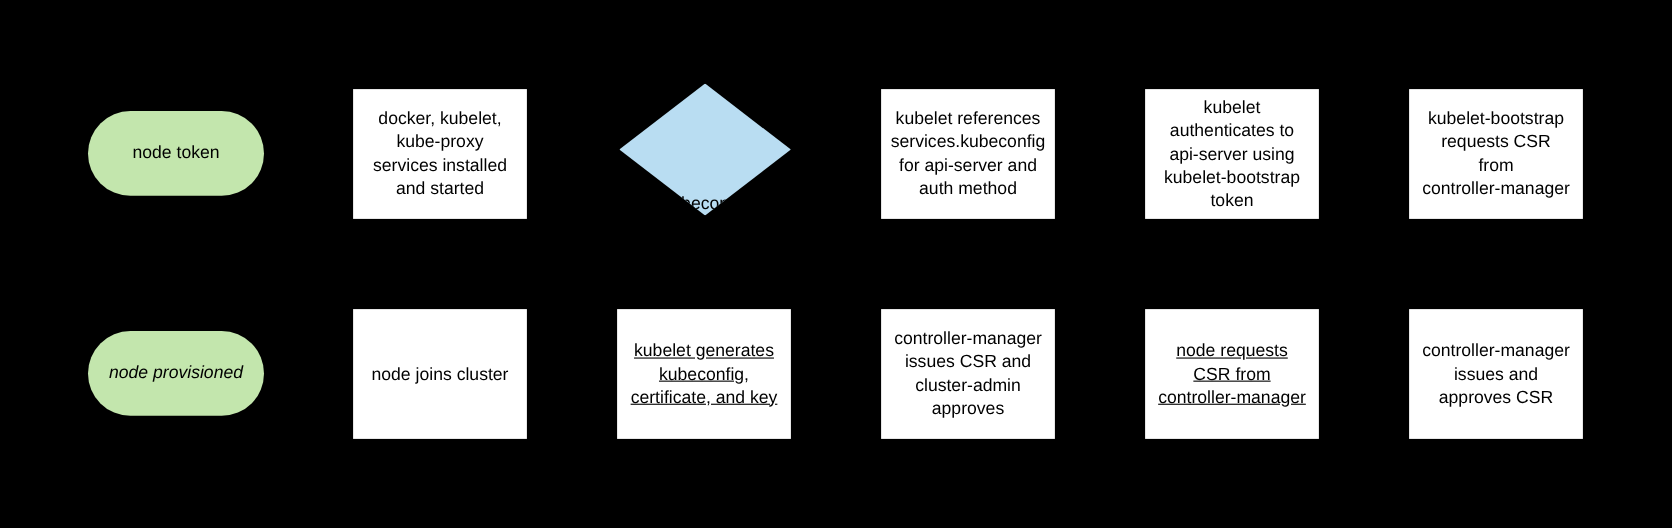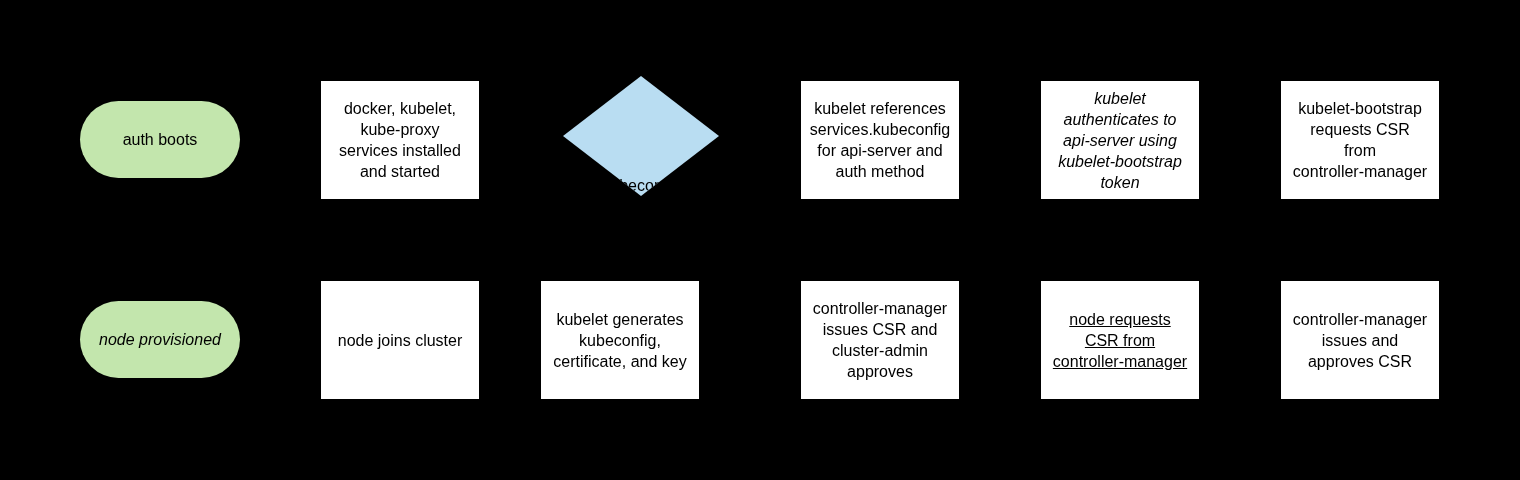--- a/index.html
+++ b/index.html
@@ -40,37 +40,37 @@
     width: 156px;
     height: 120px;
     background: var(--decision-fill, #b9ddf2);
     clip-path: polygon(50% 0, 100% 50%, 50% 100%, 0 50%);
   }
   
   #n-boots          { left: 80px;   top: 101px; }
   #n-services       { left: 321px;  top: 81px; }
   #n-kubeconfig     { left: 563px;  top: 76px; align-items: flex-end; }
   #n-references     { left: 801px;  top: 81px; }
-  #n-auth           { left: 1041px; top: 81px; font-style: italic; }
+  #n-auth           { left: 1041px; top: 81px; }
   #n-bootstrap-csr  { left: 1281px; top: 81px; }
   
   #n-provisioned    { left: 80px;   top: 301px; font-style: italic; }
   #n-joins          { left: 321px;  top: 281px; align-items: center; }
-  #n-generates      { left: 541px;  top: 281px; }
+  #n-generates      { left: 561px;  top: 281px; text-decoration: underline; }
   #n-cm-admin       { left: 801px;  top: 281px; }
   #n-node-requests  { left: 1041px; top: 281px; text-decoration: underline; }
   #n-cm-approves    { left: 1281px; top: 281px; }
 </style>
 </head>
 <body>
 
 <div class="canvas" style="--bg: #000000; --terminal-fill: #c3e6ad; --process-fill: #ffffff; --decision-fill: #b9ddf2; --text: #000000;">
 
   <div id="n-boots" class="node terminal">
-    <span class="label">auth boots</span>
+    <span class="label">node token</span>
   </div>
   <div id="n-services" class="node process">
     <span class="label">docker, kubelet,
 kube-proxy
 services installed
 and started</span>
   </div>
   <div id="n-kubeconfig" class="node decision">
     <span class="label">kubeconfig</span>
   </div>

